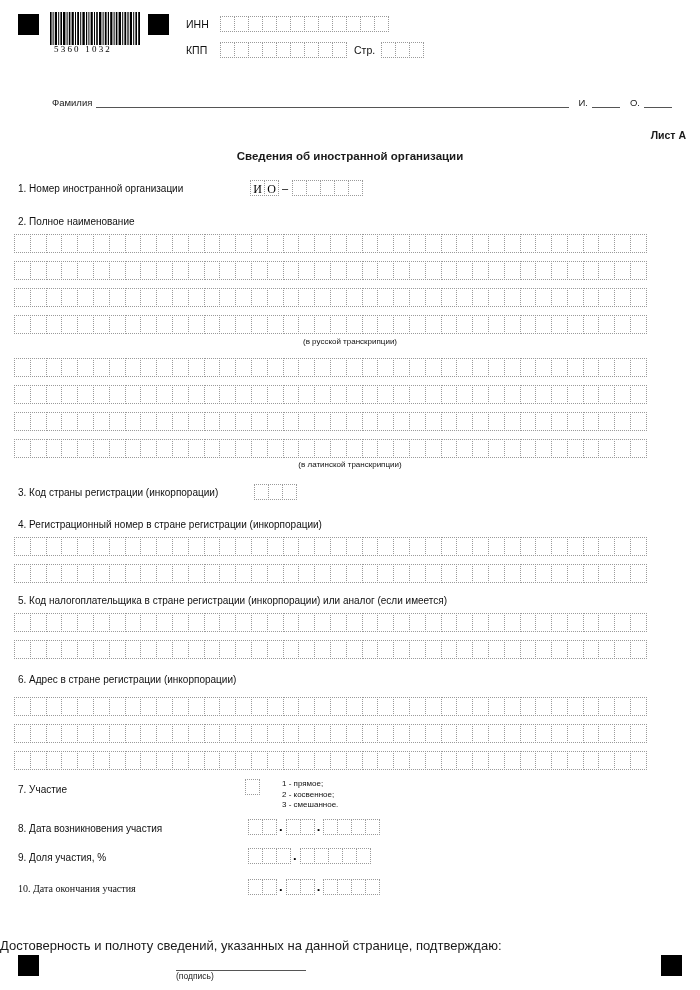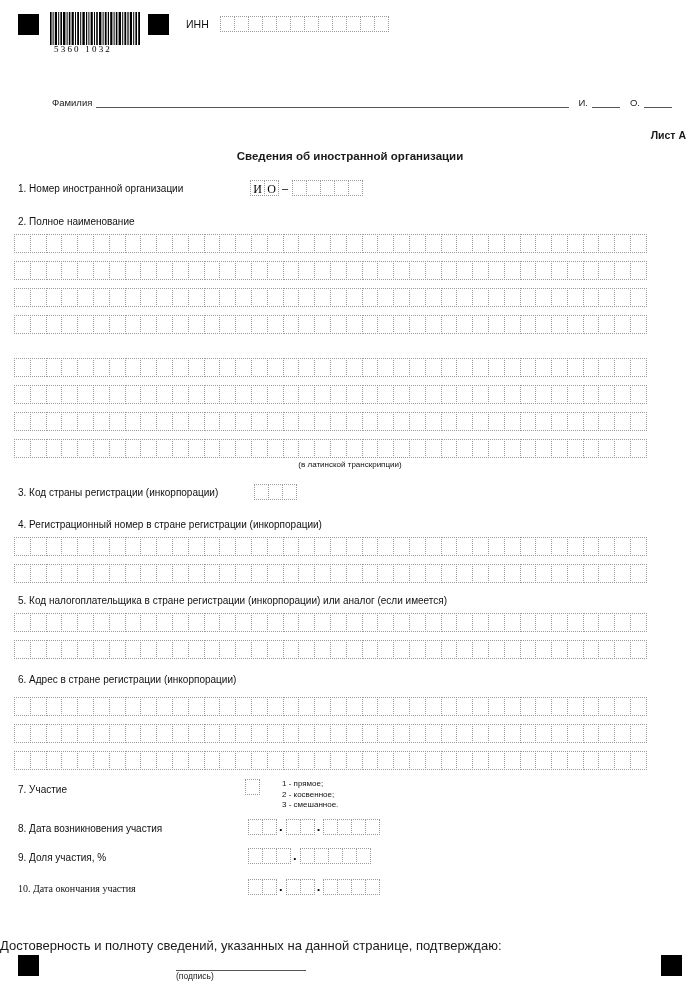--- a/index.html
+++ b/index.html
@@ -286,20 +286,40 @@
         <span class="cell sm"></span>
         <span class="cell sm"></span>
         <span class="cell sm"></span>
         <span class="cell sm"></span>
         <span class="cell sm"></span>
         <span class="cell sm"></span>
         <span class="cell sm"></span>
       </span>
   </div>
 
+  <div class="hdr-row" id="kpp-row">
+    <span class="hdr-label">КПП</span>
+    <span class="cells" id="kpp-cells">
+        <span class="cell sm"></span>
+        <span class="cell sm"></span>
+        <span class="cell sm"></span>
+        <span class="cell sm"></span>
+        <span class="cell sm"></span>
+        <span class="cell sm"></span>
+        <span class="cell sm"></span>
+        <span class="cell sm"></span>
+        <span class="cell sm"></span>
+      </span>
+    <span class="str-label">Стр.</span>
+    <span class="cells" id="str-cells">
+        <span class="cell sm"></span>
+        <span class="cell sm"></span>
+        <span class="cell sm"></span>
+      </span>
+  </div>
 
   <div id="fio-block">
     <span class="fio-label">Фамилия</span>
     <span class="rule long"></span>
     <span class="fio-initial">И.</span>
     <span class="rule short"></span>
     <span class="fio-initial">О.</span>
     <span class="rule short"></span>
   </div>
 
@@ -485,20 +505,21 @@
       <span class="cell"></span>
       <span class="cell"></span>
       <span class="cell"></span>
       <span class="cell"></span>
       <span class="cell"></span>
       <span class="cell"></span>
       <span class="cell"></span>
       <span class="cell"></span>
       <span class="cell"></span>
     </div>
+  <div class="caption" style="top:337px;">(в русской транскрипции)</div>
 
   <div class="grid-row" id="s2lat-0" style="top:358px;">
       <span class="cell"></span>
       <span class="cell"></span>
       <span class="cell"></span>
       <span class="cell"></span>
       <span class="cell"></span>
       <span class="cell"></span>
       <span class="cell"></span>
       <span class="cell"></span>

